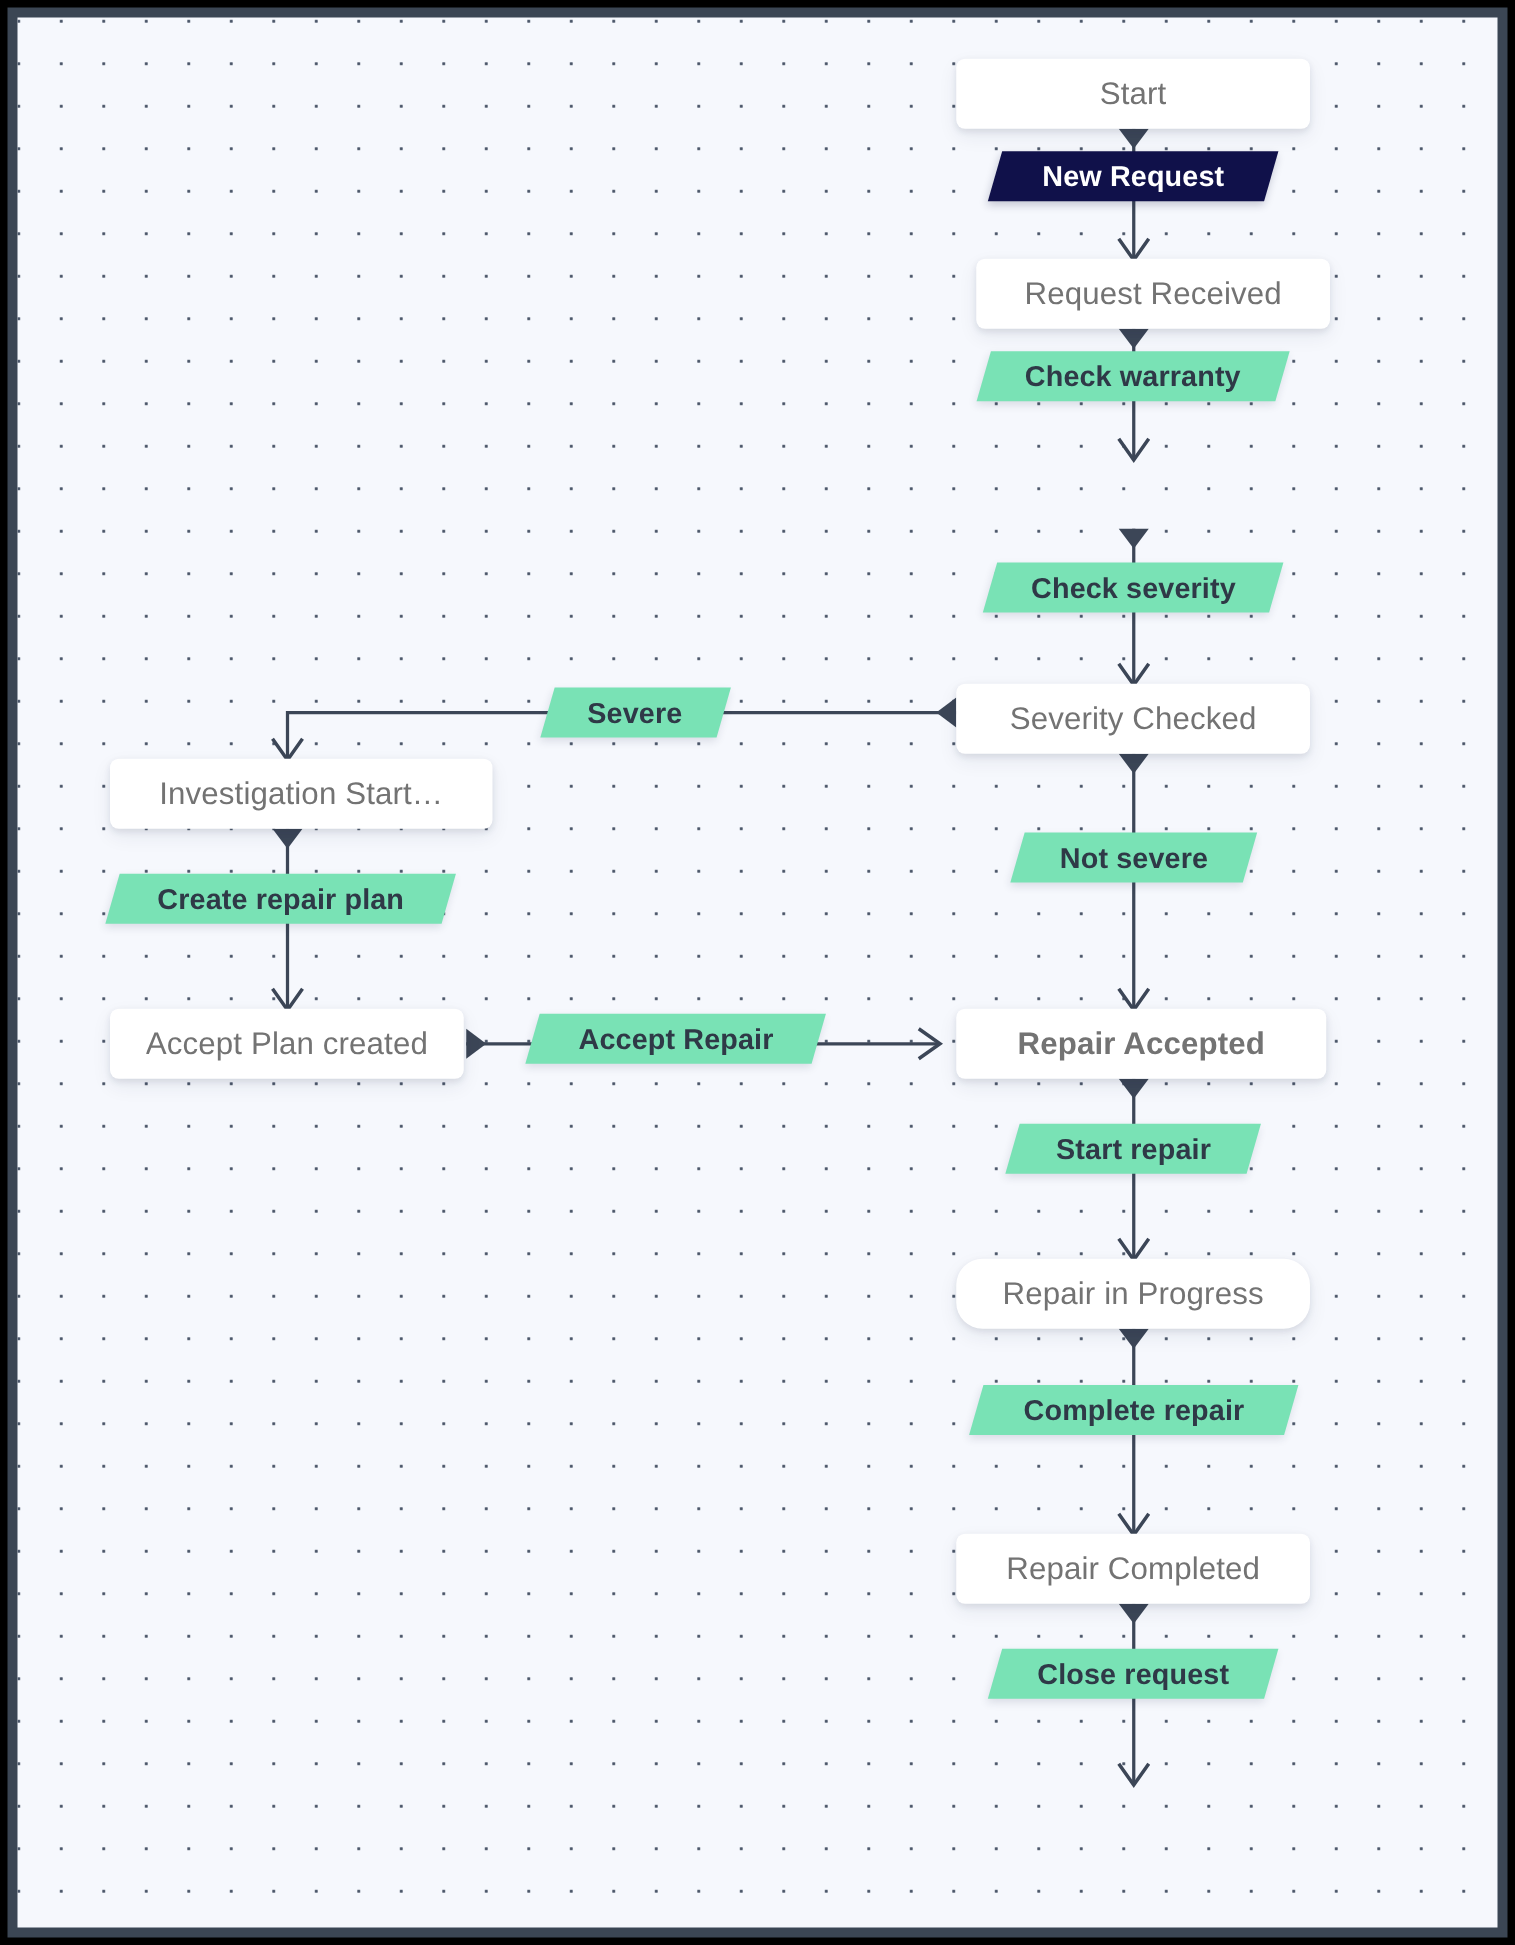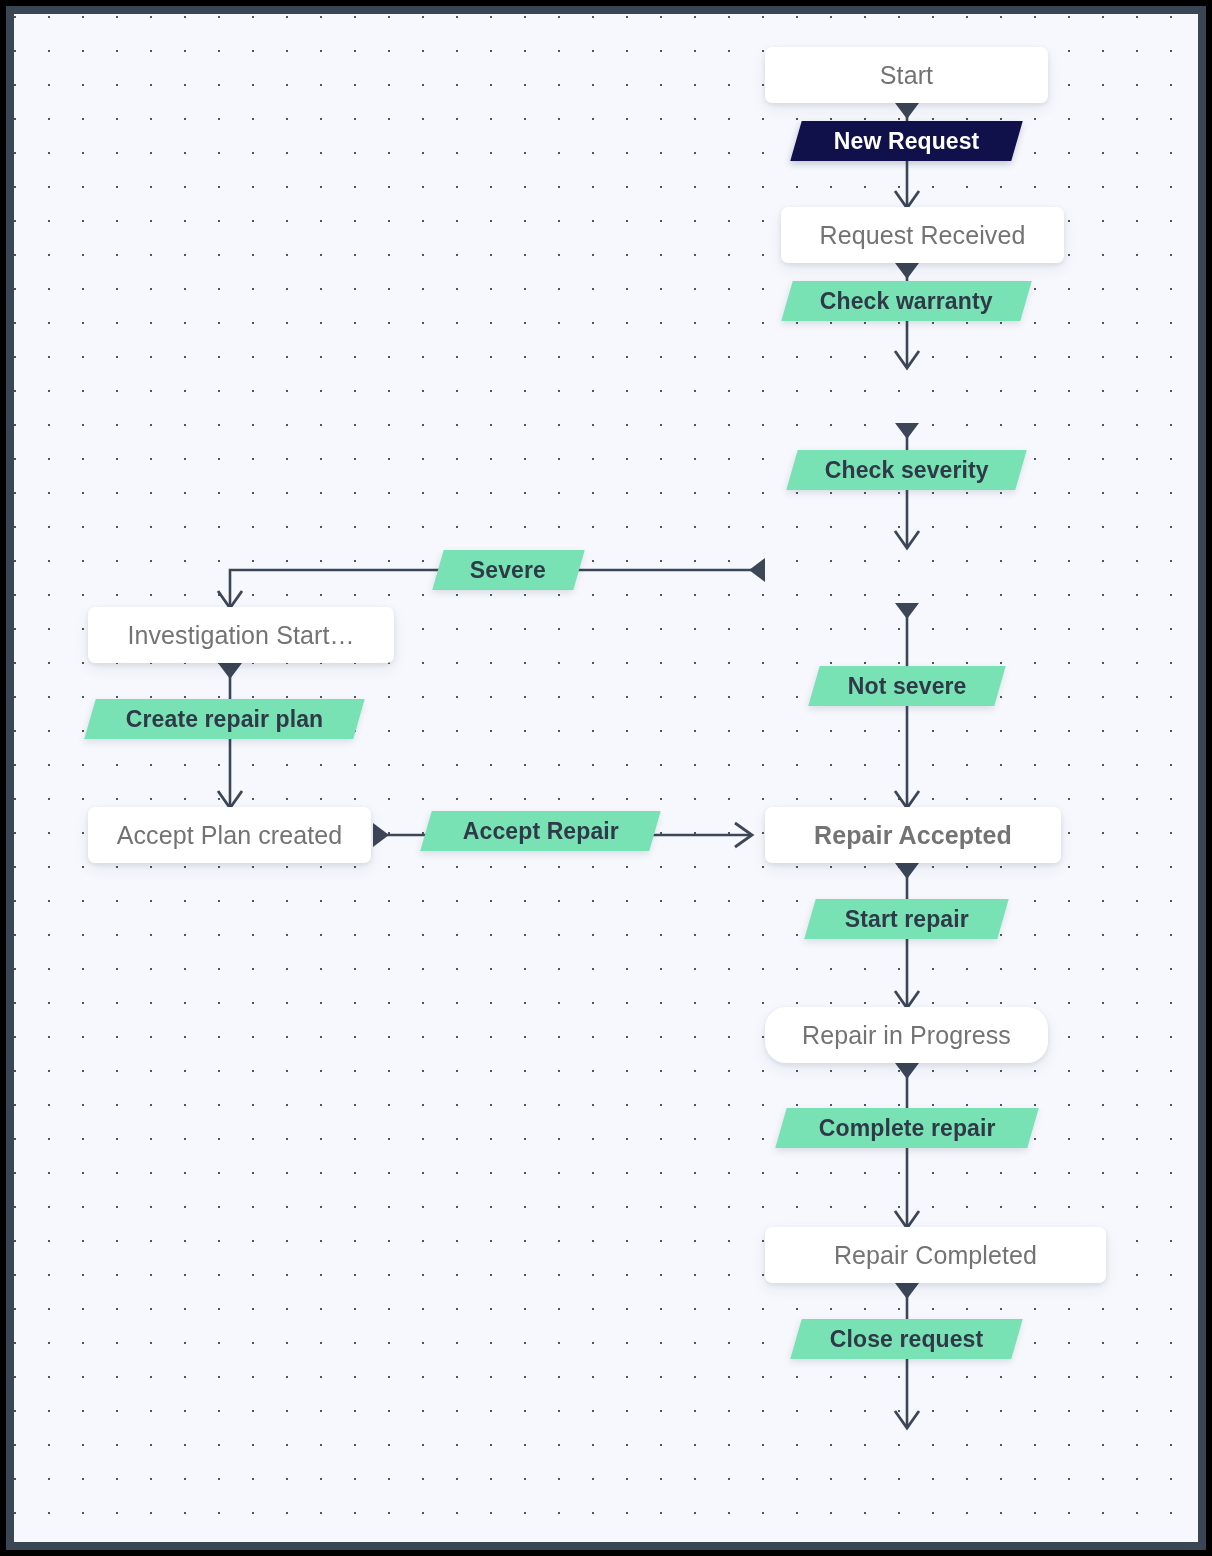--- a/index.html
+++ b/index.html
@@ -196,38 +196,41 @@
 
   <div class="node" style="left:751px;top:33px;width:283px;height:56px;">
     <span>Start</span>
   </div>
 
   <div class="node" style="left:751px;top:193px;width:283px;height:56px;margin-left:16px;">
     <span>Request Received</span>
   </div>
 
 
+  <div class="node" style="left:751px;top:533px;width:283px;height:56px;">
+    <span>Severity Checked</span>
+  </div>
 
   <div class="node" style="left:74px;top:593px;width:306px;height:56px;">
     <span>Investigation Start…</span>
   </div>
 
   <div class="node" style="left:74px;top:793px;width:283px;height:56px;">
     <span>Accept Plan created</span>
   </div>
 
   <div class="node" style="left:751px;top:793px;width:296px;height:56px;font-weight:bold;">
     <span>Repair Accepted</span>
   </div>
 
   <div class="node" style="left:751px;top:993px;width:283px;height:56px;border-radius:21px;">
     <span>Repair in Progress</span>
   </div>
 
-  <div class="node" style="left:751px;top:1213px;width:341px;height:56px;">
+  <div class="node" style="left:751px;top:1213px;width:283px;height:56px;">
     <span>Repair Completed</span>
   </div>
 
 
   <div class="elabel navy" style="left:782px;top:107px;width:221px;height:40px;">
     <span>New Request</span>
   </div>
 
   <div class="elabel green" style="left:773px;top:267px;width:239px;height:40px;">
     <span>Check warranty</span>

